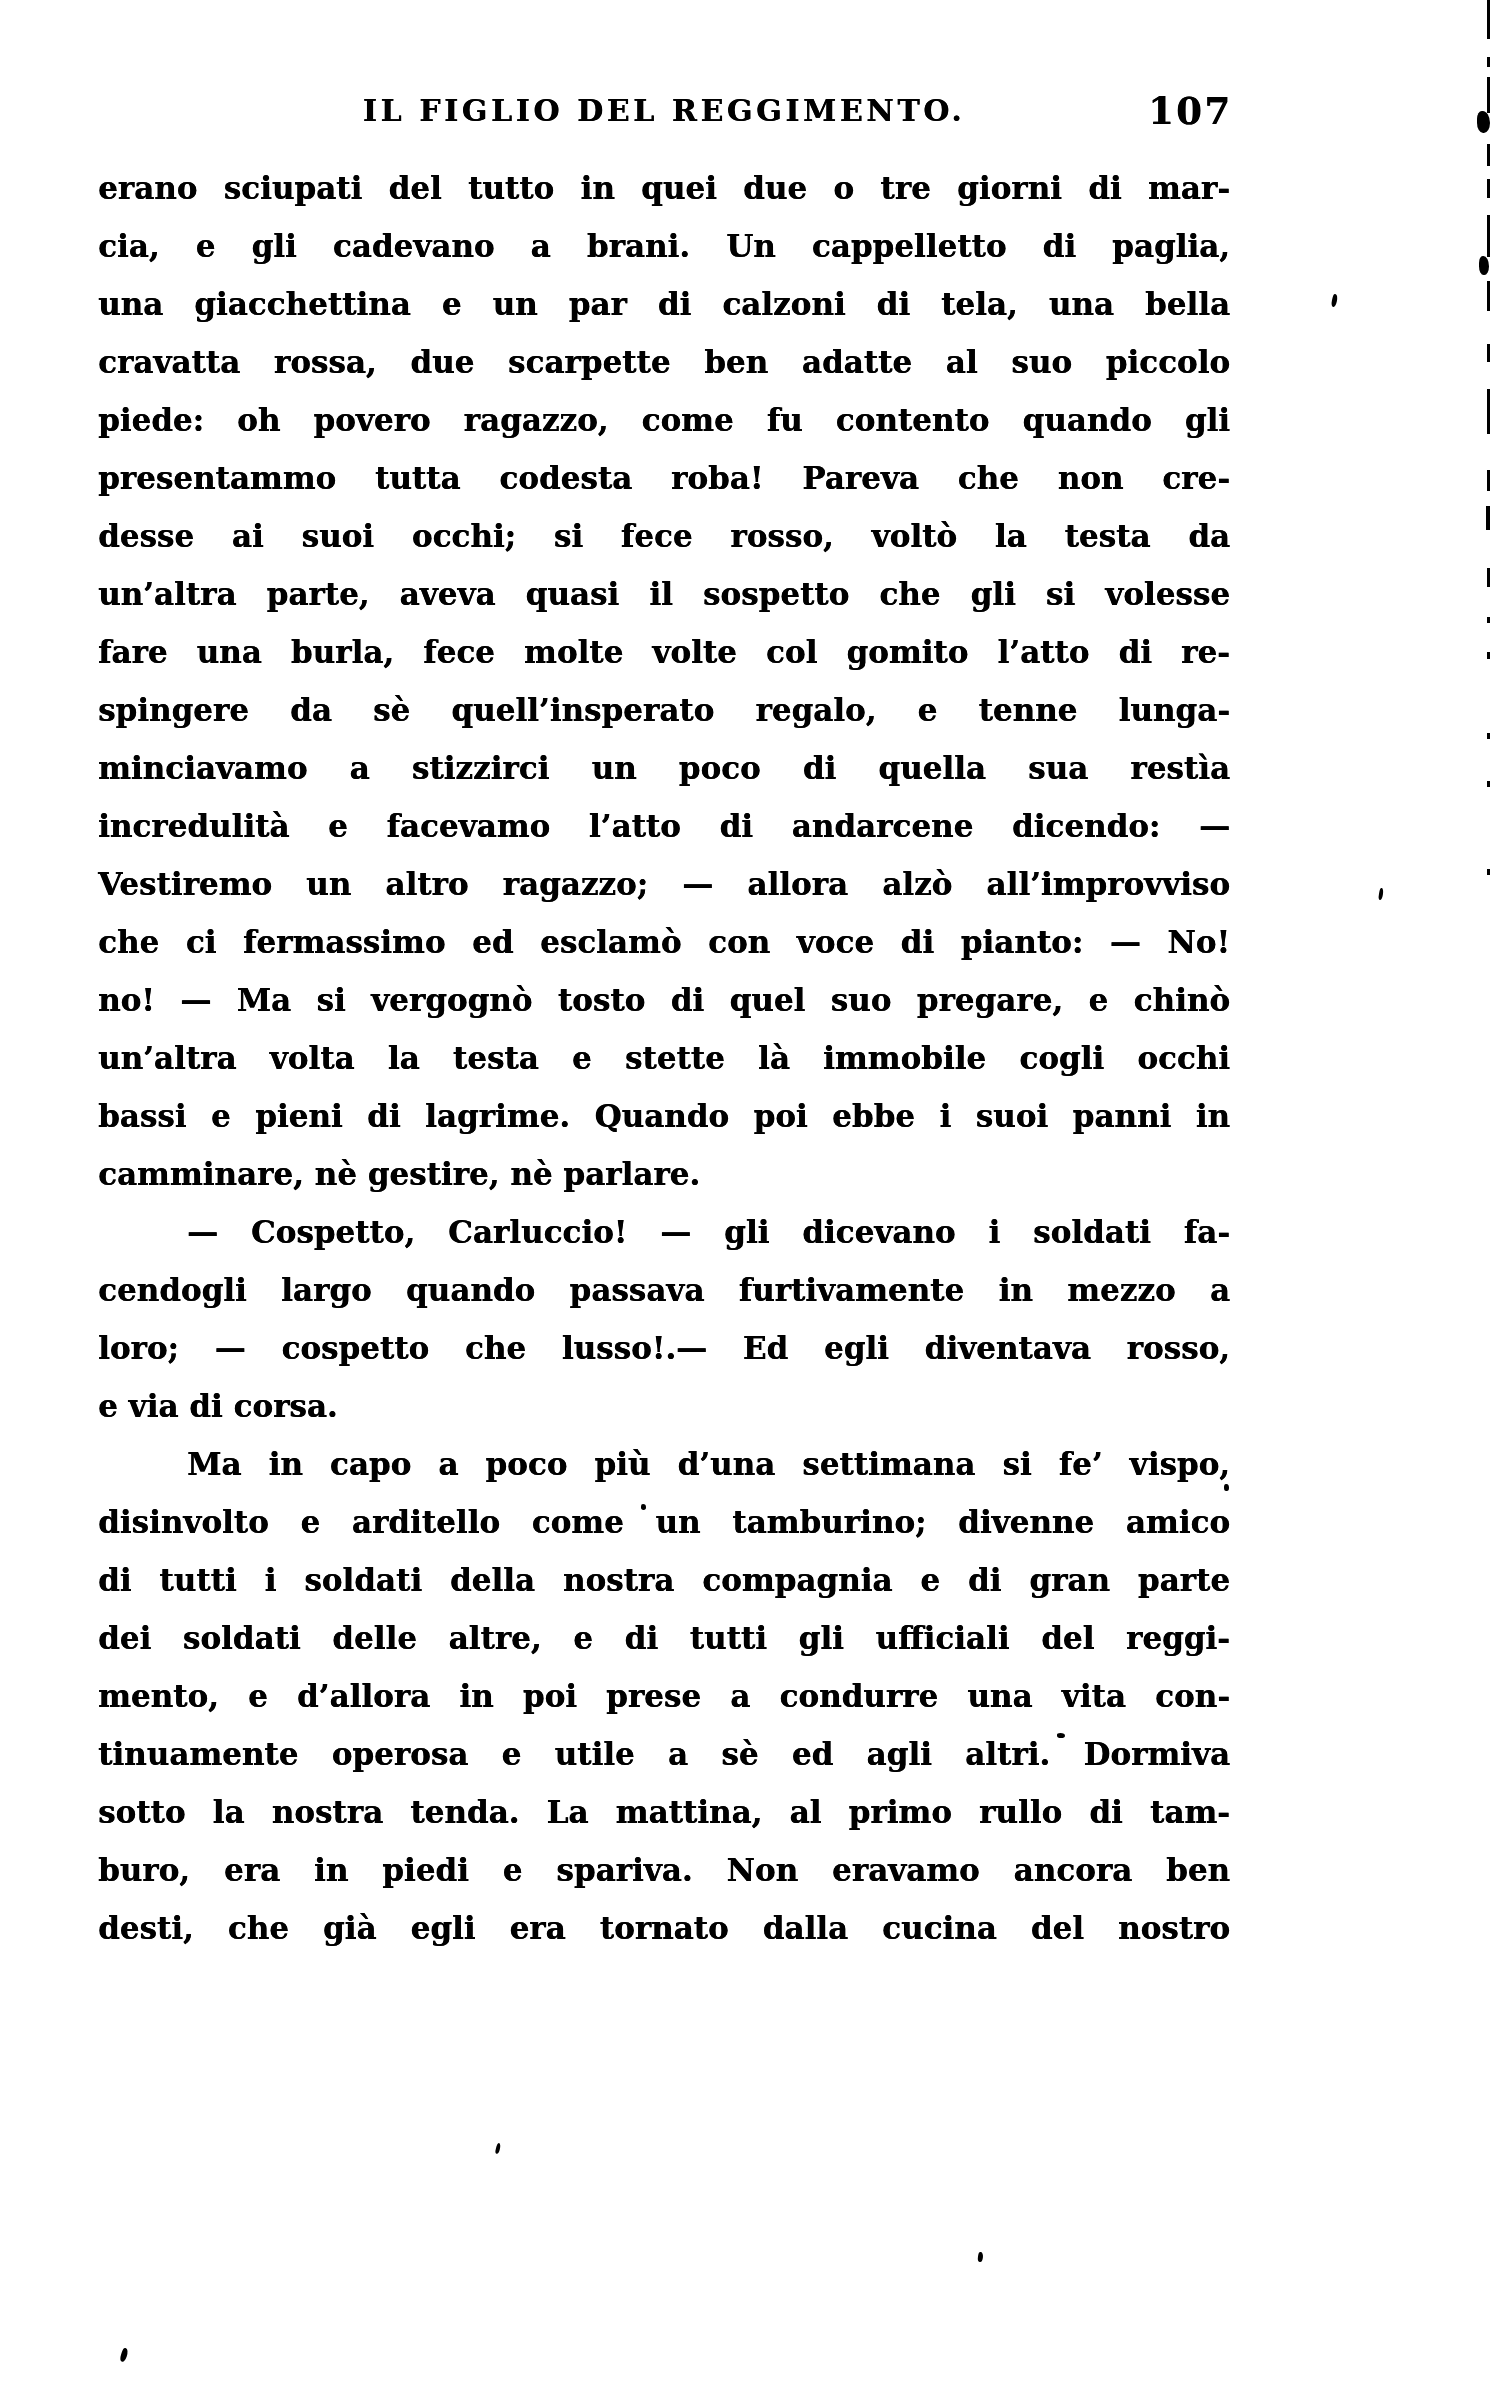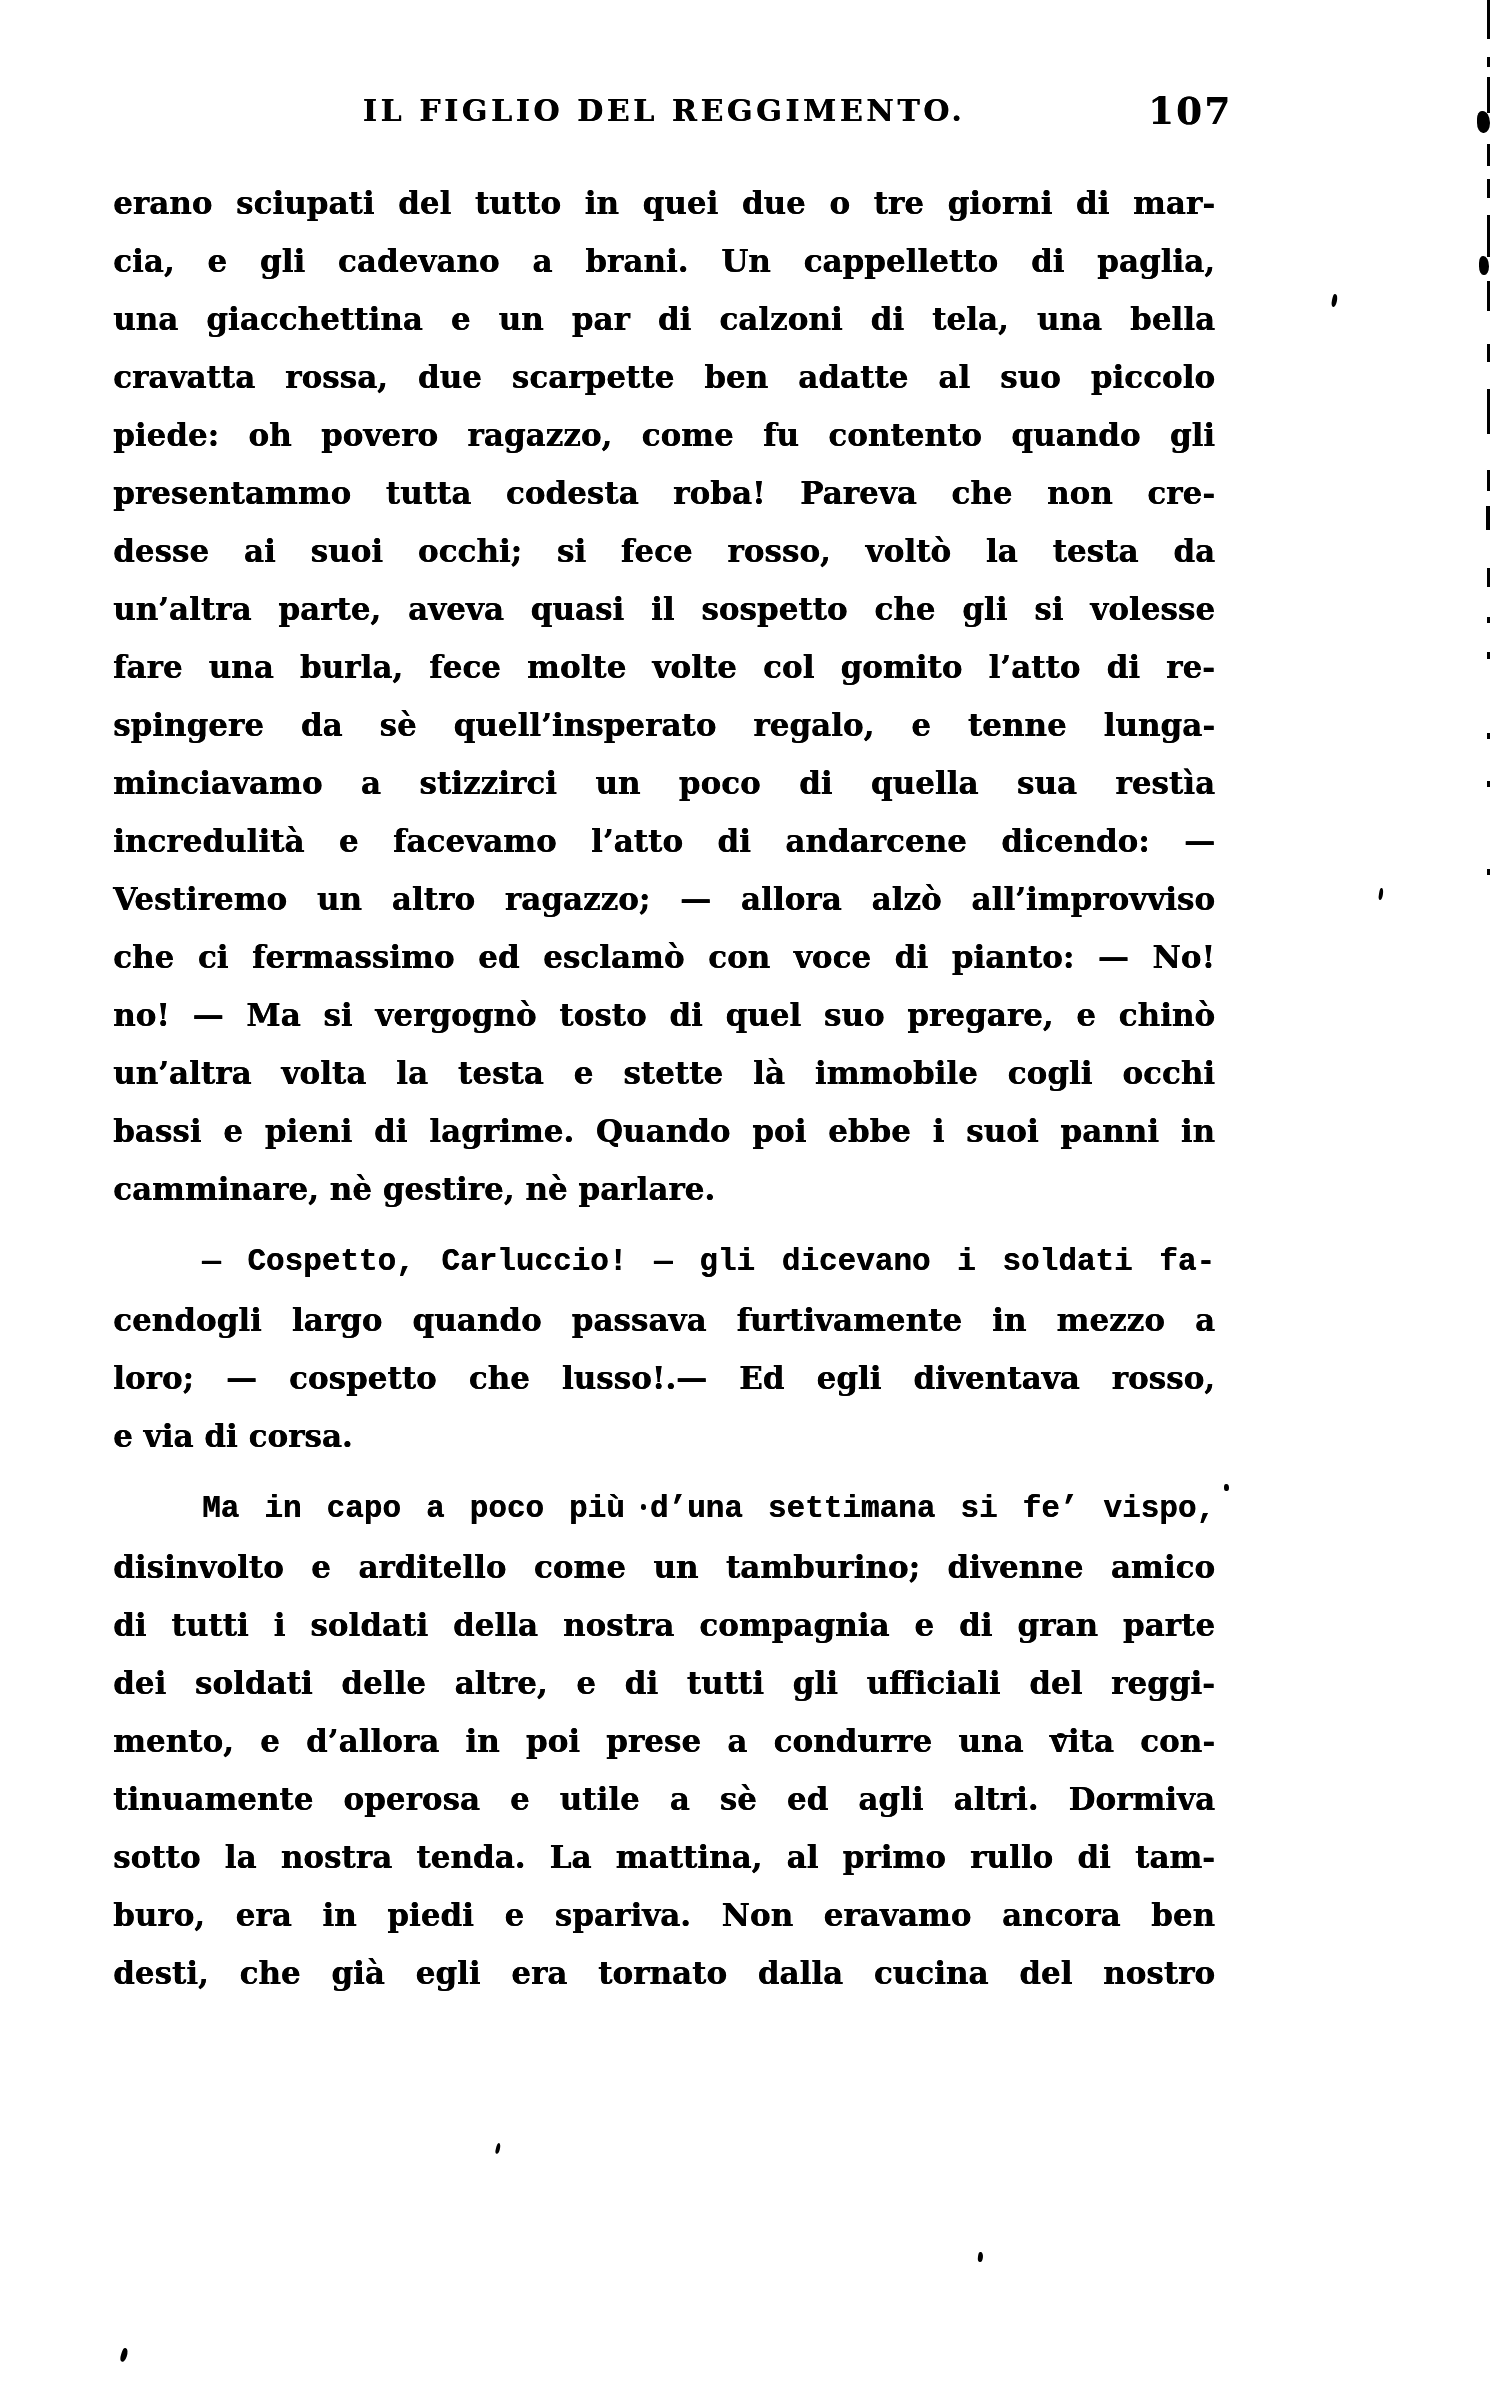--- a/index.html
+++ b/index.html
@@ -49,27 +49,27 @@
   .body-text {
     position: absolute;
     left: 98px;
     top: 159px;
     width: 1132px;
     font-size: 31px;
     font-weight: bold;
     line-height: 58px;
     text-shadow: 0.4px 0 0 currentColor;
   }
-  .paragraph { margin: 15px; padding: 0; }
+  .paragraph { margin: 0; padding: 0; }
   .line {
     text-align: justify;
     text-align-last: justify;
     white-space: normal;
   }
-  .line.indent { text-indent: 89px; font-family: Liberation Mono, monospace; }
+  .line.indent { text-indent: 89px; }
   .line.end { text-align-last: left; }
   
   .scanline i {
     position: absolute;
     left: 1487px;
     width: 3px;
     background: #000;
     display: block;
   }
   .mark {

